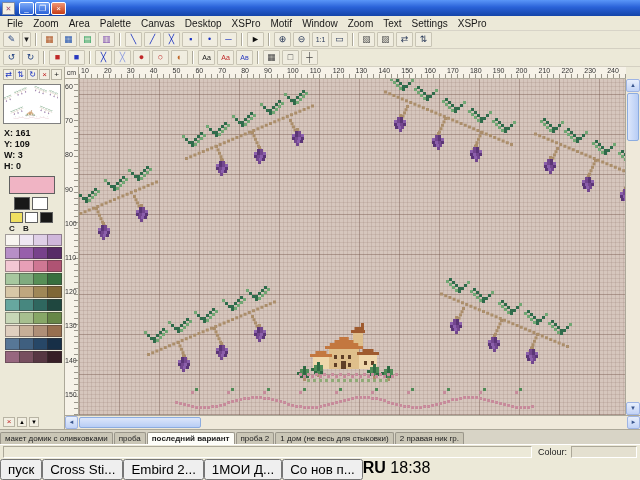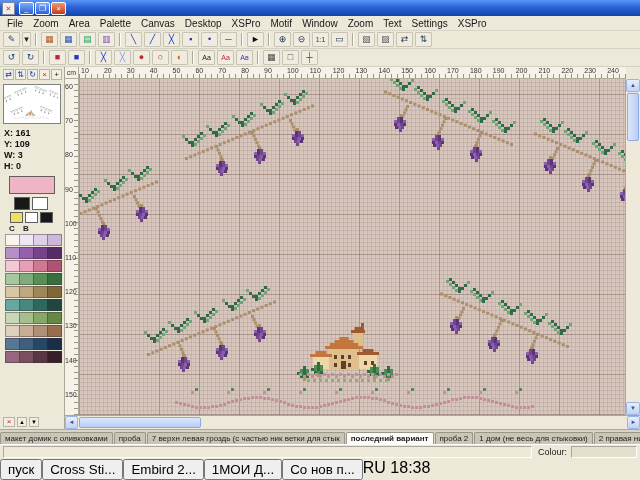--- a/index.html
+++ b/index.html
@@ -1550,21 +1550,20 @@
           <div class="sb-thumb-h"></div>
         </div>
         <button class="sb-btn">►</button>
       </div>
     </div>
   </div>
 
   <div class="tabbar" id="tabbar">
       <span class="tab">макет домик с оливковками</span>
       <span class="tab">проба</span>
-      <span class="tab">7 верхн левая гроздь (с частью ник ветки для стык</span>
       <span class="tab active">последний вариант</span>
       <span class="tab">проба 2</span>
       <span class="tab">1 дом (не весь для стыковки)</span>
       <span class="tab">2 правая ник гр.</span>
     </div>
 
   <div class="statusbar">
     <div class="status-sunken"></div>
     <span>Colour:</span>
     <div class="colour-well"></div>
@@ -1573,19 +1572,19 @@
   <div class="taskbar">
     <button class="start-btn">
       <span class="winlogo">
         <i style="background:#e24a2e"></i><i style="background:#6fbf3f"></i>
         <i style="background:#2f6fd8"></i><i style="background:#f0c02f"></i>
       </span>
       <span>пуск</span>
     </button>
     <div class="tasks" id="tasks"><button class="task-btn pressed"><span class="task-ico"></span><span>Cross Sti...</span></button><button class="task-btn"><span class="task-ico"></span><span>Embird 2...</span></button><button class="task-btn"><span class="task-ico"></span><span>1МОИ Д...</span></button><button class="task-btn"><span class="task-ico"></span><span>Со нов п...</span></button></div>
     <div class="tray">
-      <span style="font-weight:normal;">RU</span>
+      <span style="font-weight:bold;">RU</span>
       <span class="tray-ico" style="background:#e0b030;"></span>
       <span class="tray-ico" style="background:#cfe2f8;"></span>
       <span>18:38</span>
     </div>
   </div>
 </div>
 
 </body></html>

